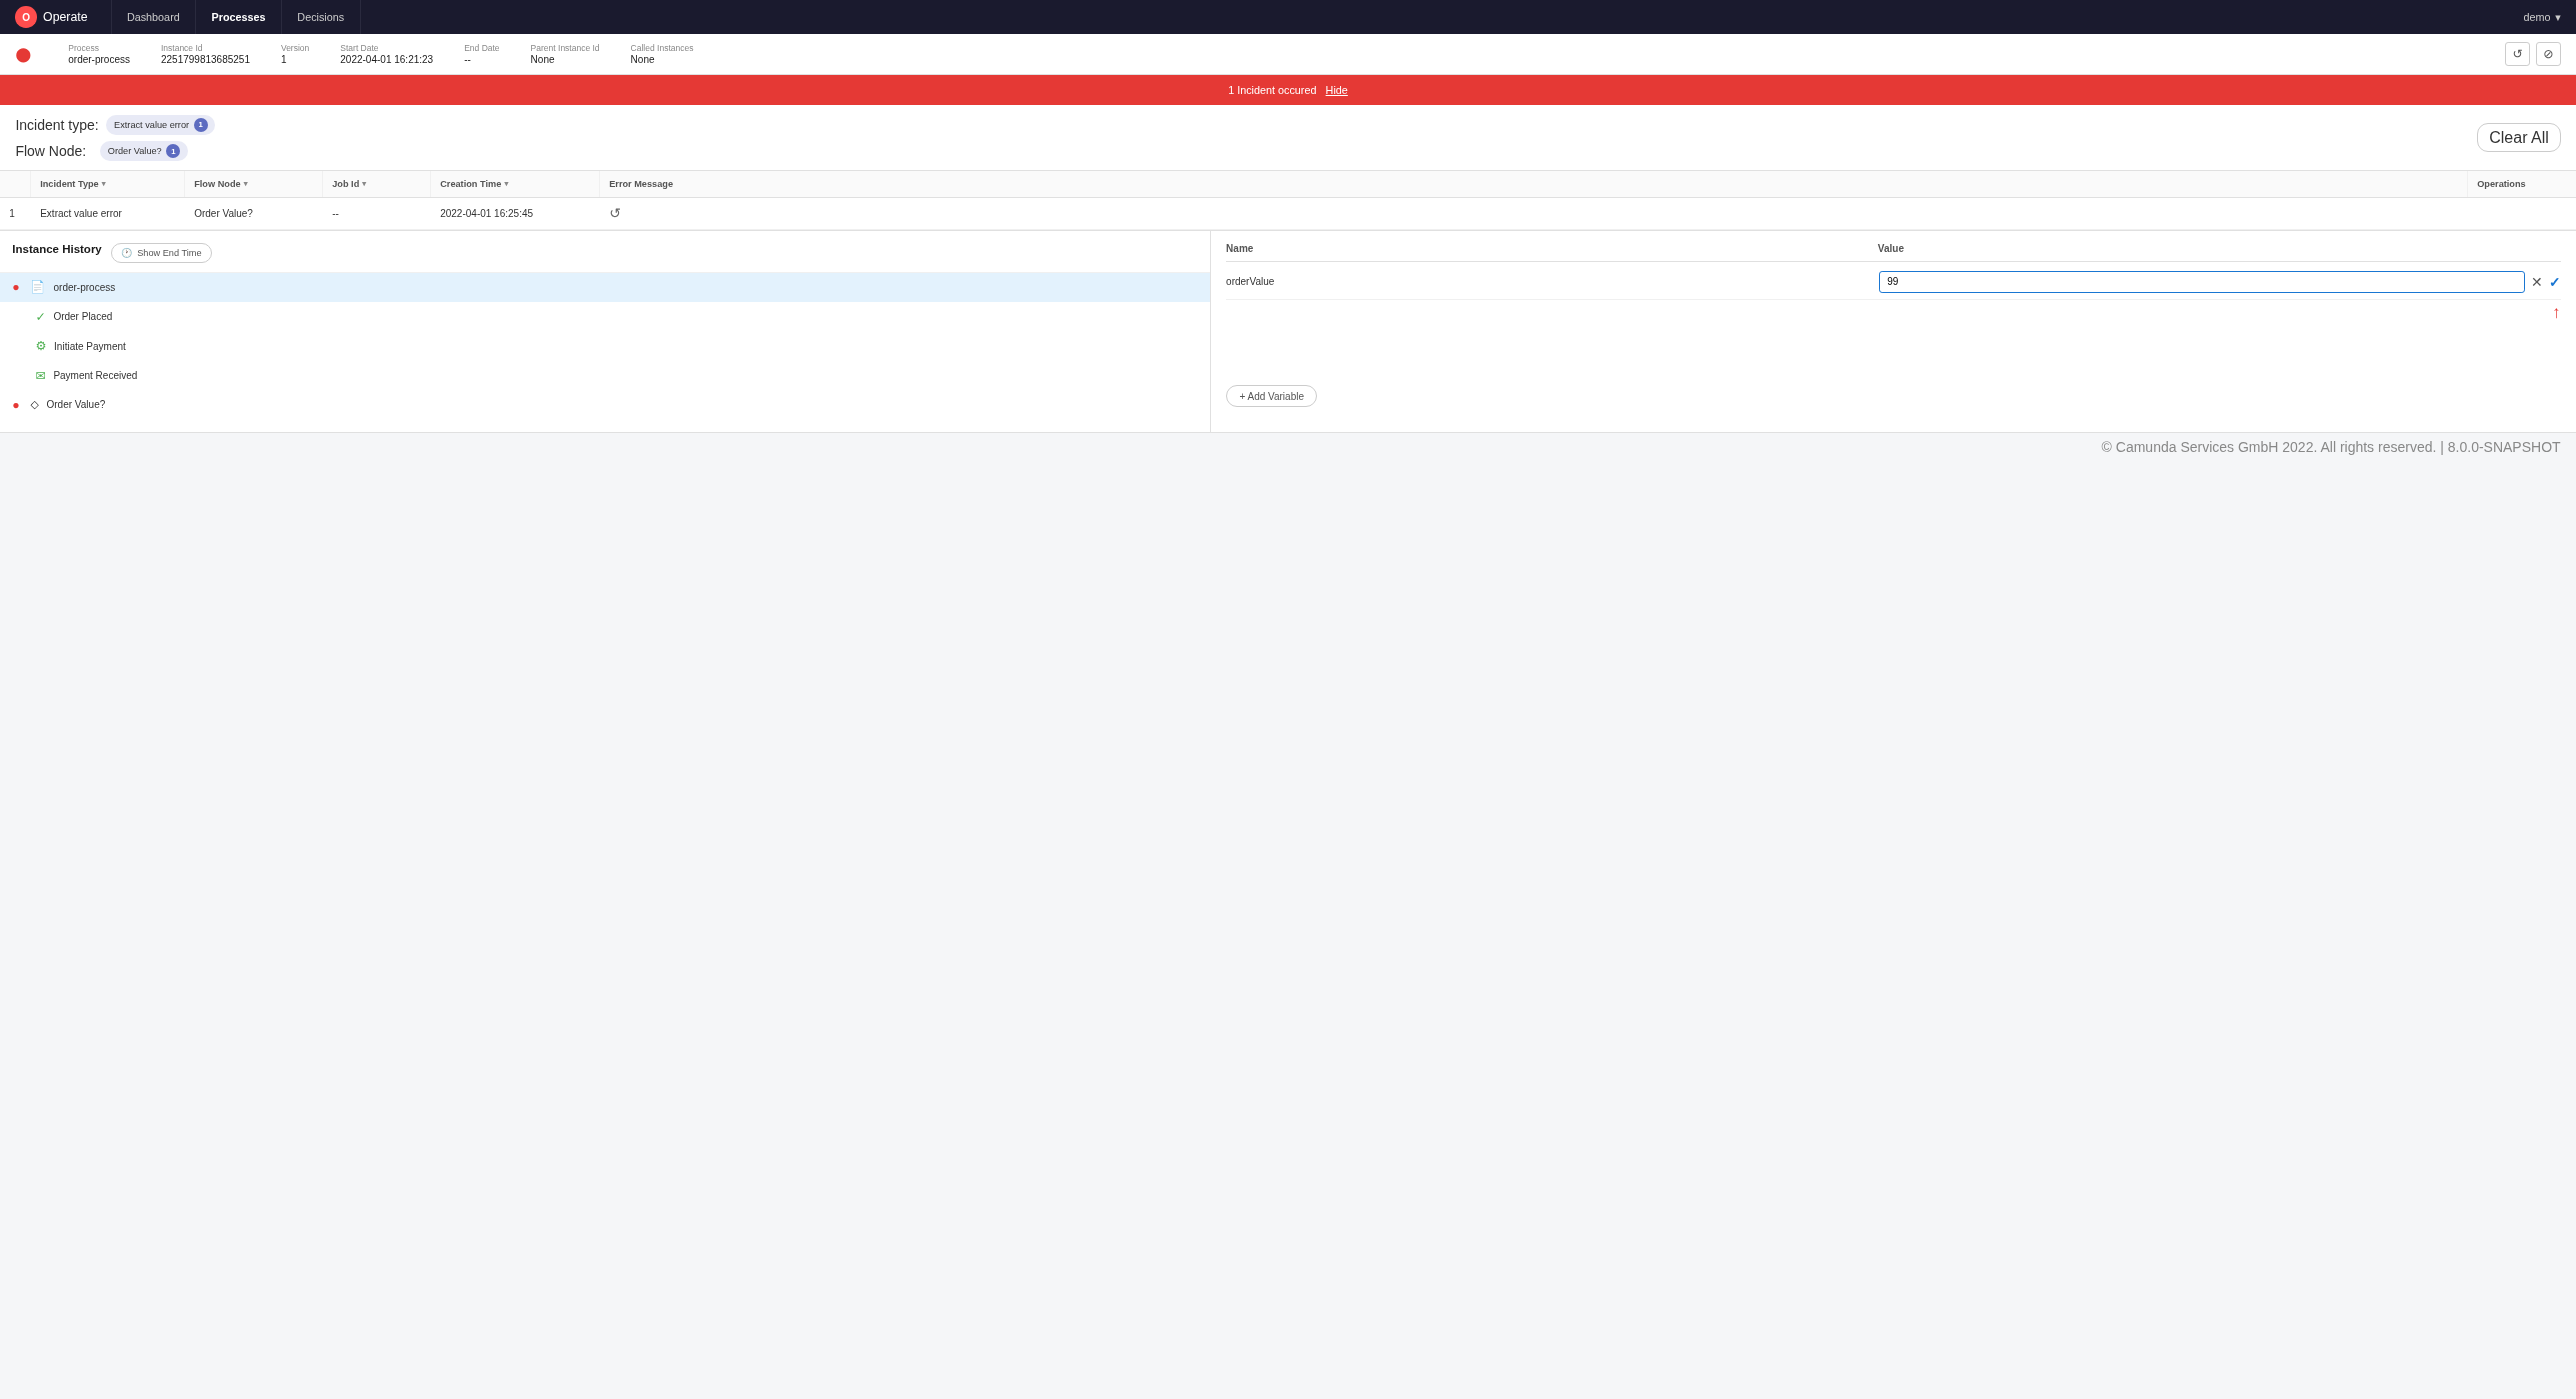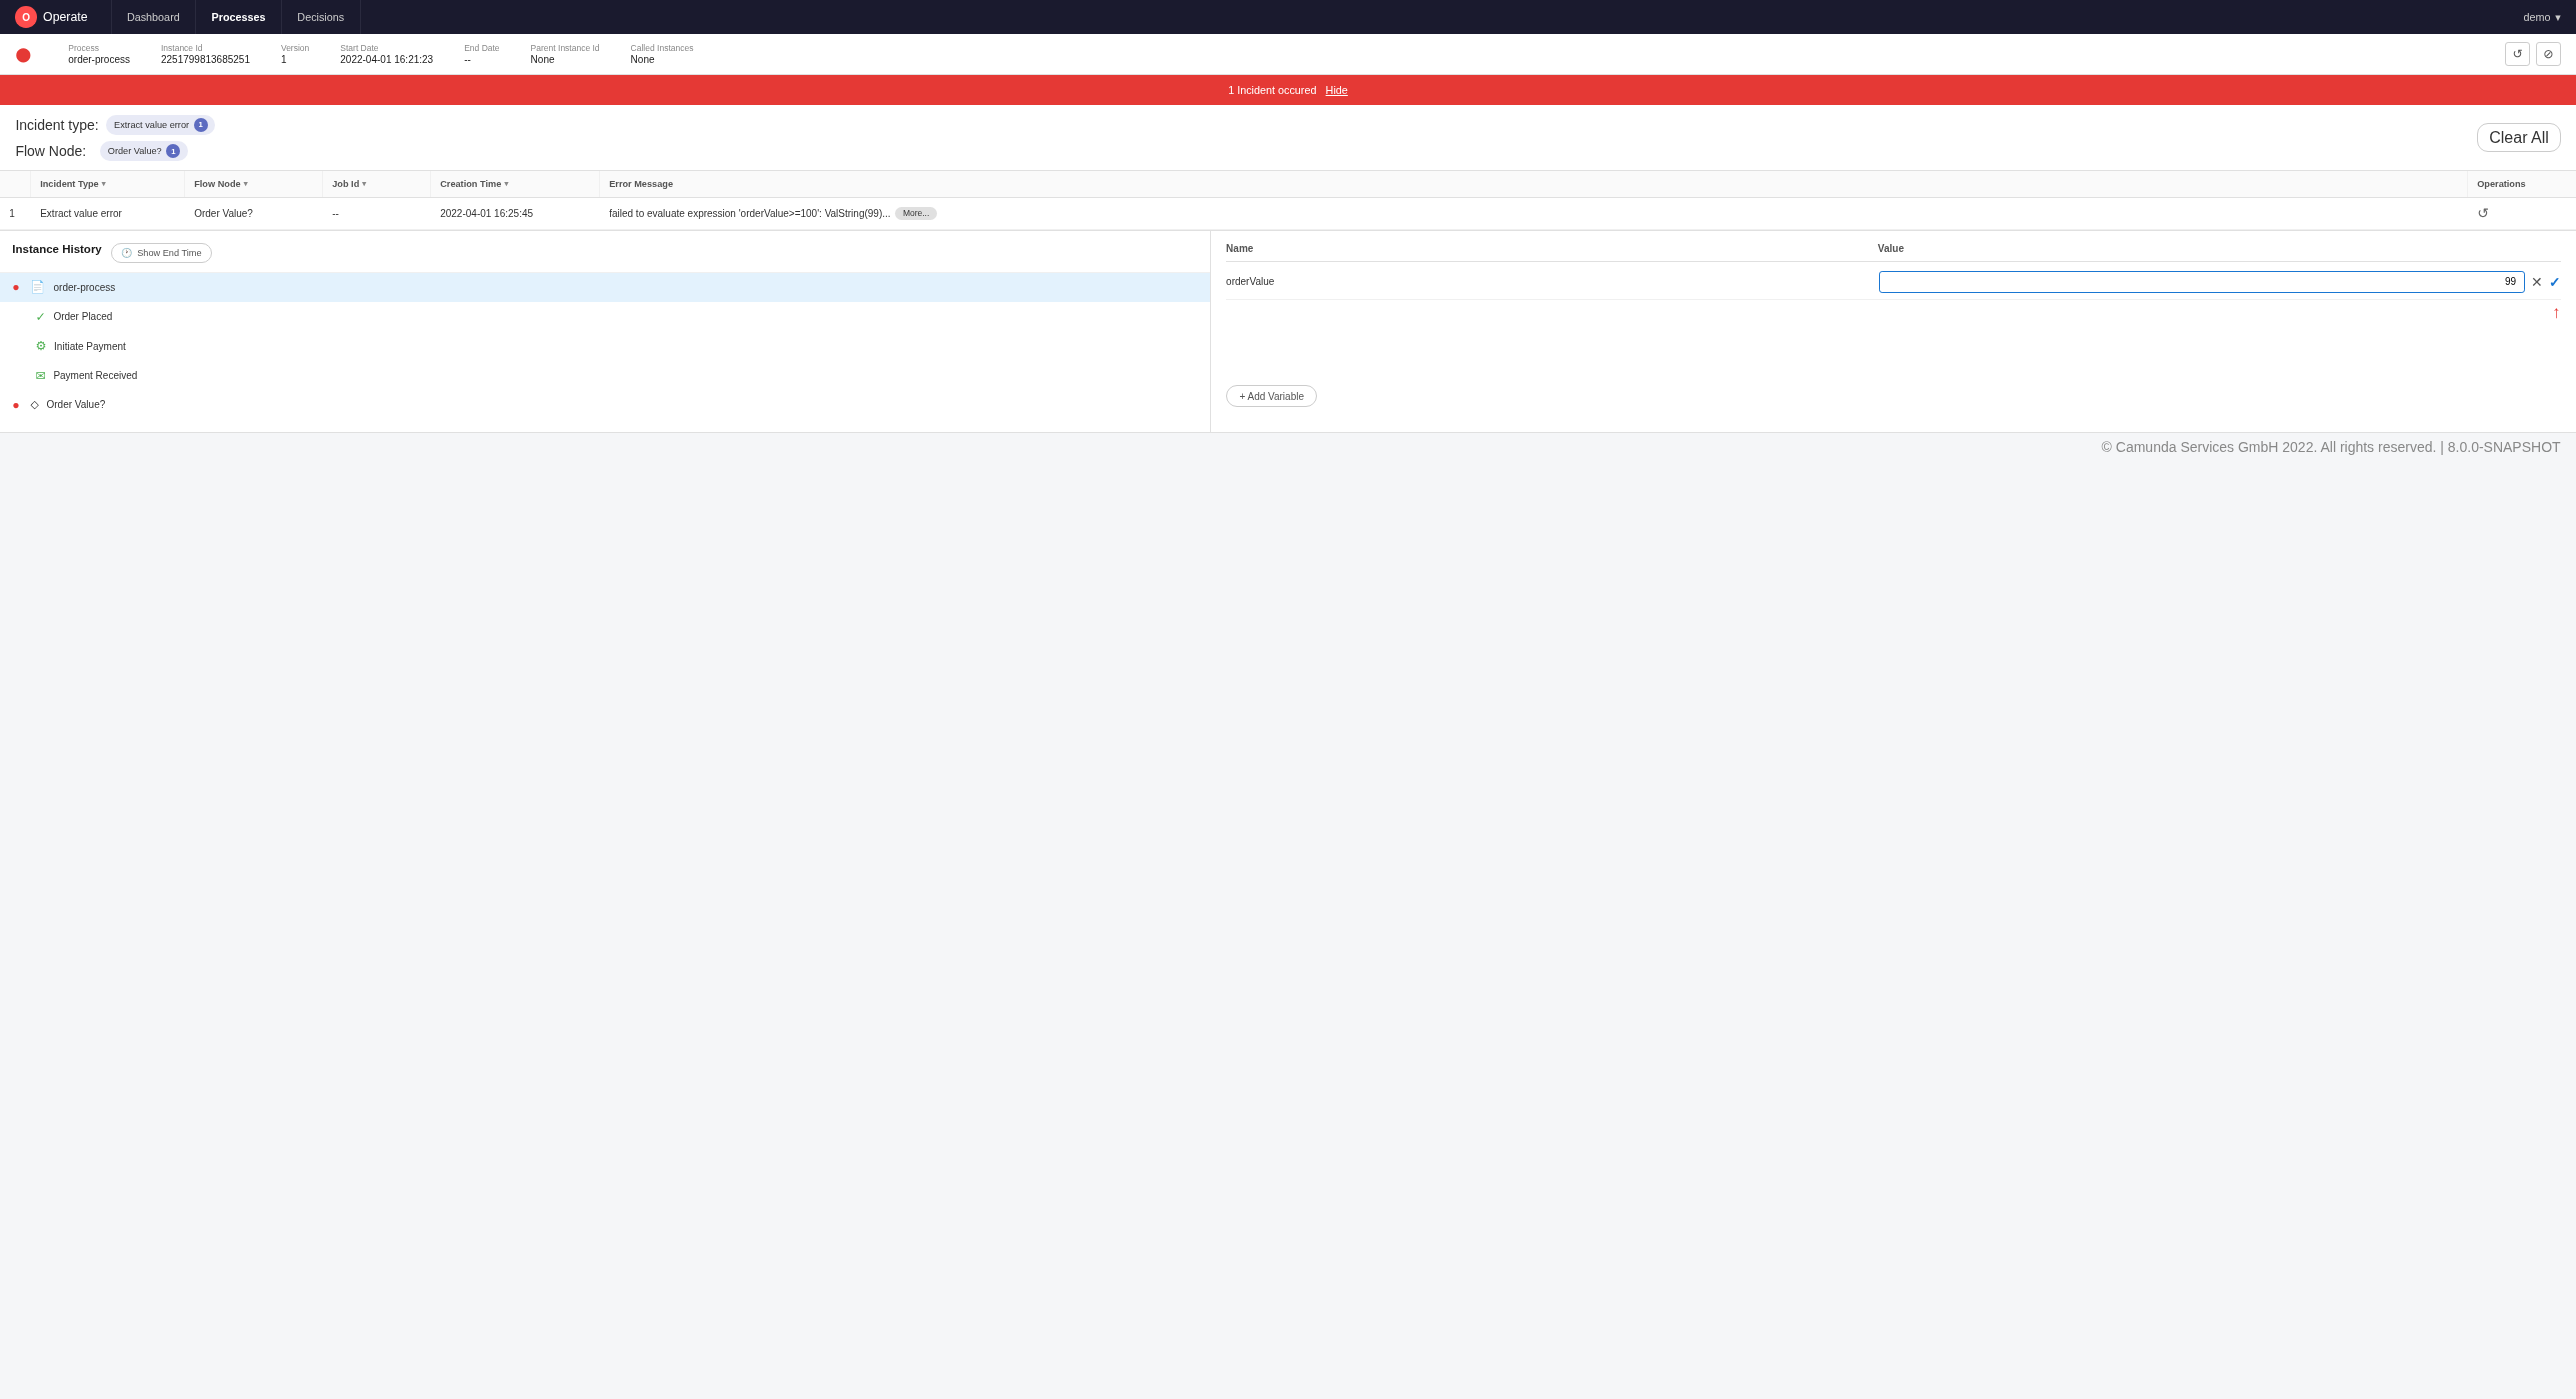--- a/index.html
+++ b/index.html
@@ -144,21 +144,21 @@
     }
     .variable-name { font-size: 10px; color: #333; }
     .variable-value { font-size: 10px; color: #333; }
     .edit-btn { background: none; border: none; cursor: pointer; color: #888; font-size: 12.3px; }
 
     .variable-edit-row {
       display: grid; grid-template-columns: 1fr 1fr auto;
       border-bottom: 0.8px solid #f0f0f0; padding: 6.2px 0; align-items: center; gap: 6.2px;
     }
     .edit-input-wrapper { position: relative; display: flex; align-items: center; }
-    .edit-input-wrapper input { border: 1.5px solid #1976d2; border-radius: 3.1px; padding: 4.6px 7.7px; font-size: 10px; outline: none; width: 100%; text-align: right; }
+    .edit-input-wrapper input { border: 1.5px solid #1976d2; border-radius: 3.1px; padding: 4.6px 7.7px; font-size: 10px; outline: none; width: 100%; }
     .edit-actions { display: flex; gap: 6.2px; align-items: center; }
     .cancel-edit { background: none; border: none; cursor: pointer; font-size: 14px; color: #555; }
     .confirm-edit { background: none; border: none; cursor: pointer; font-size: 14px; color: #1976d2; font-weight: bold; }
 
     .add-variable-btn {
       margin-top: 12.3px; border: 0.8px solid #ccc; border-radius: 12.3px; padding: 4.6px 12.3px;
       background: #fff; cursor: pointer; font-size: 10px; color: #555;
       display: flex; align-items: center; gap: 4.6px;
     }
 
@@ -292,24 +292,20 @@
       <span>Extract value error</span>
     </div>
     <div class="td">
       <span>Order Value?</span>
     </div>
     <div class="td">
       <span>--</span>
     </div>
     <div class="td">
       <span>2022-04-01 16:25:45</span>
-    </div>
-    <div class="td">
-      <span>failed to evaluate expression 'orderValue&gt;=100': ValString(99)...</span>
-      <button class="more-btn">More...</button>
     </div>
     <div class="td">
       <button class="retry-btn" title="Retry">↺</button>
     </div>
   </div>
 </div>
 
 <div class="bottom-section">
 
   <div class="instance-history">

